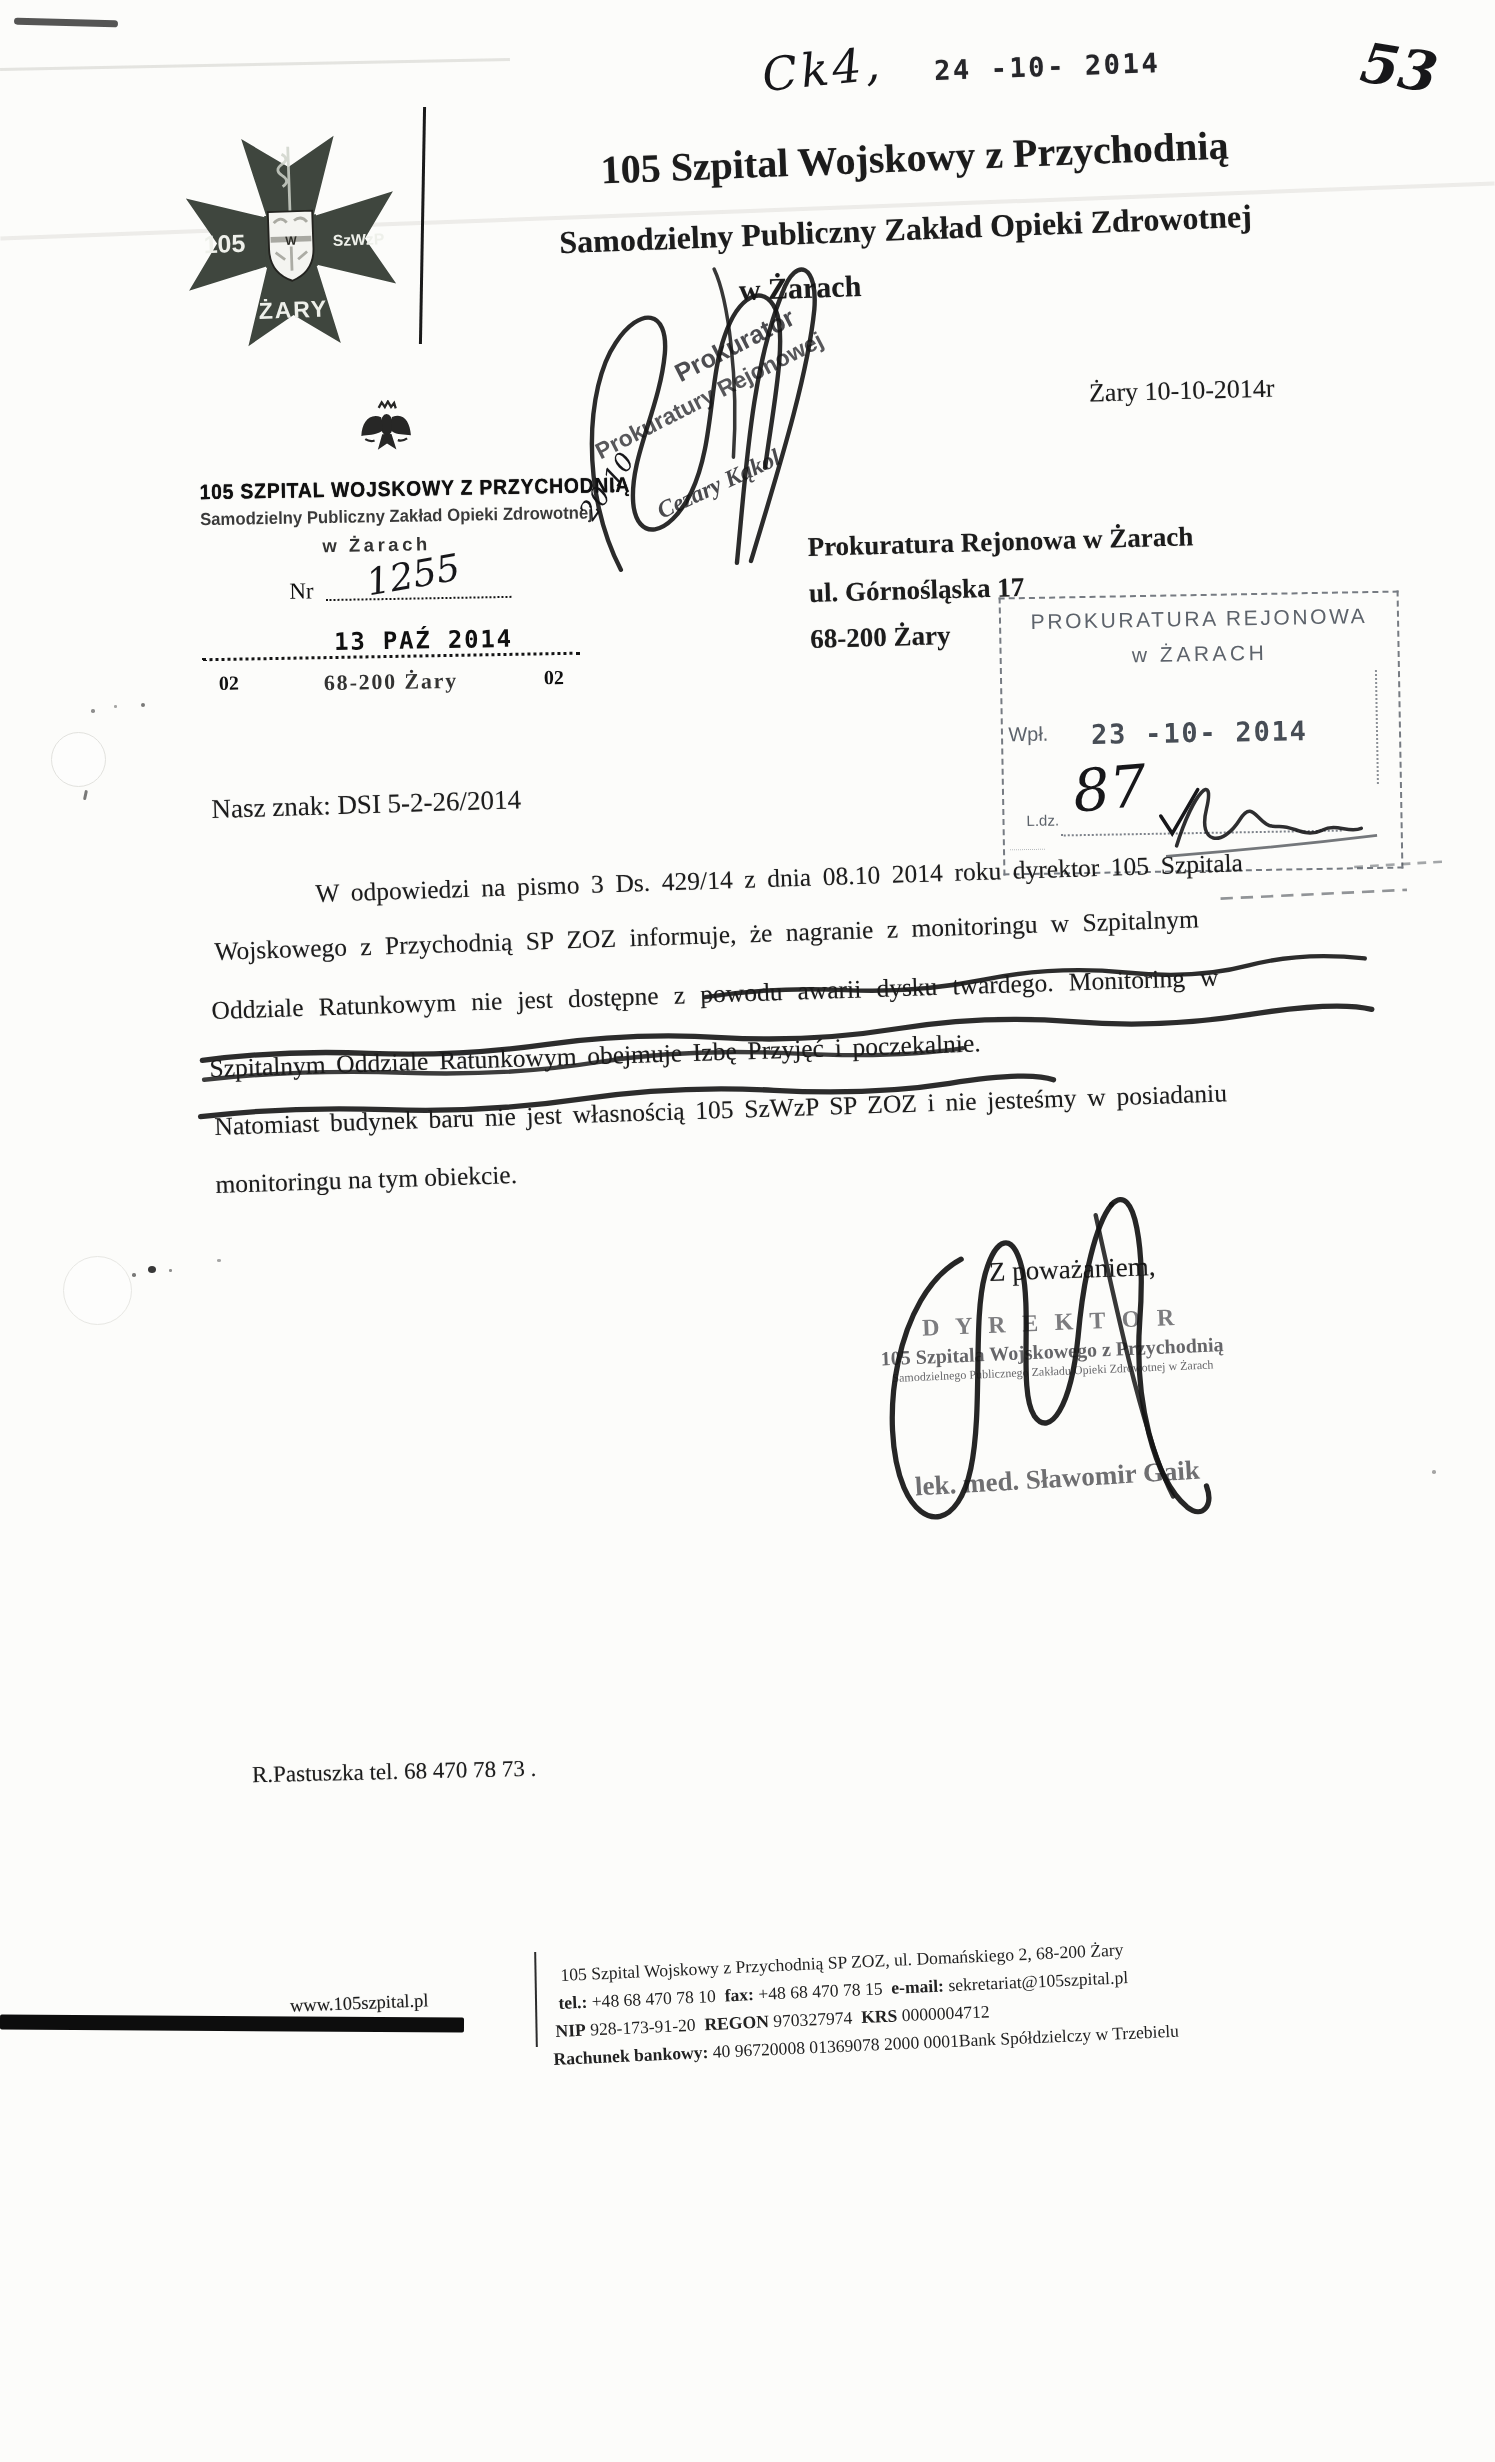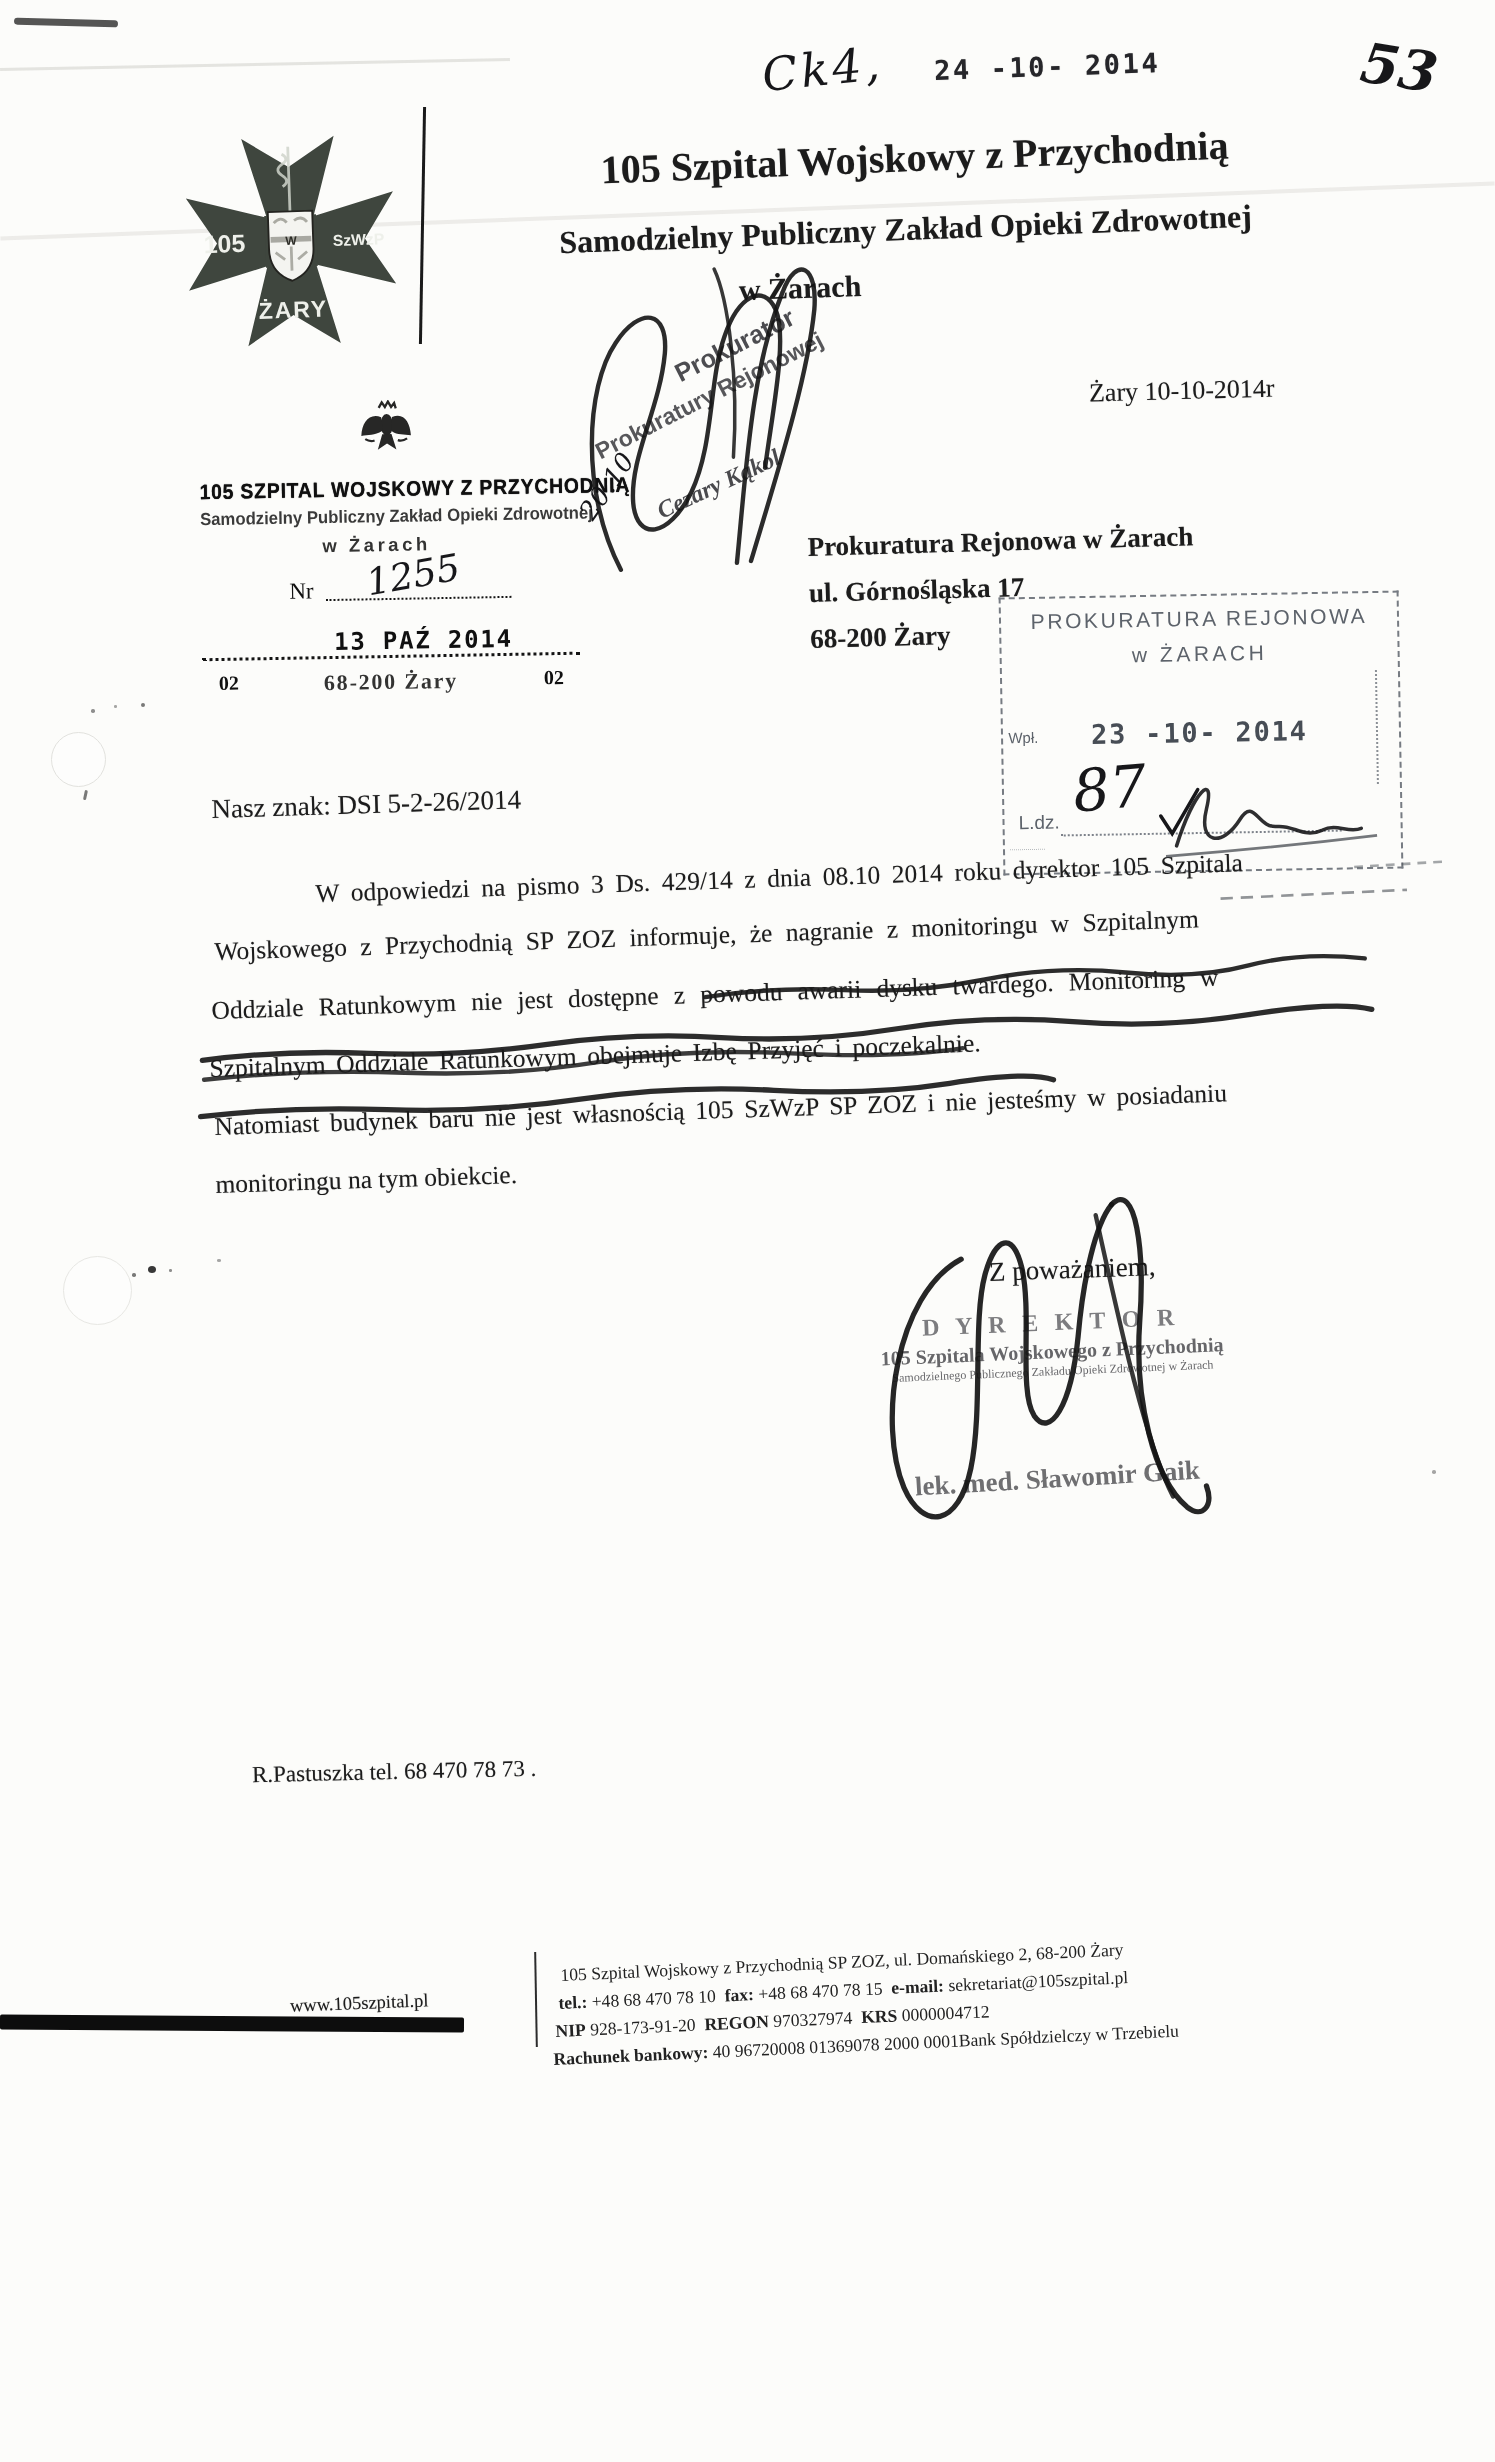--- a/index.html
+++ b/index.html
@@ -108,23 +108,23 @@
   <div class="abs serif bold ink" style="left:807px;top:524px;font-size:27px;line-height:46px;transform:rotate(-1.6deg);transform-origin:left top;">
     <div>Prokuratura Rejonowa w Żarach</div>
     <div>ul. Górnośląska 17</div>
     <div>68-200 Żary</div>
   </div>
 
   <div class="abs" style="left:1001px;top:594px;width:396px;height:274px;border:2.6px dashed #767b82;transform:rotate(-1deg);color:#5d636b;">
     <div class="sans ctr nowrap" style="position:absolute;left:0;top:10.6px;width:396px;font-size:21px;letter-spacing:2.6px;">PROKURATURA REJONOWA</div>
     <div class="sans ctr" style="position:absolute;left:0;top:46px;width:396px;font-size:21px;letter-spacing:3.5px;">w ŻARACH</div>
     <div style="position:absolute;left:373px;top:77px;height:114px;border-right:2.6px dotted #8a8f95;"></div>
-    <div class="sans" style="position:absolute;left:5.3px;top:130px;font-size:15px;">Wpł.</div>
+    <div class="sans" style="position:absolute;left:5.3px;top:124px;font-size:20px;">Wpł.</div>
     <div class="mono bold nowrap" style="position:absolute;left:88px;top:121px;font-size:27px;letter-spacing:1.8px;color:#474d55;">23 -10- 2014</div>
-    <div class="sans" style="position:absolute;left:14px;top:213px;font-size:19px;">L.dz.</div>
+    <div class="sans" style="position:absolute;left:22px;top:213px;font-size:15px;">L.dz.</div>
     <div style="position:absolute;left:56px;top:236px;width:281px;border-bottom:2.6px dotted #7d828a;"></div>
     <div class="hand" style="position:absolute;left:69px;top:157px;font-size:58px;transform:rotate(-4deg);">87</div>
     <div class="sans" style="position:absolute;left:5.3px;top:250px;width:35px;border-bottom:1.8px dotted #9aa0a6;opacity:.7;"></div>
   </div>
 
   <div class="abs serif ink nowrap" style="left:211px;top:794px;font-size:27px;transform:rotate(-1.8deg);transform-origin:left top;">Nasz znak: DSI 5-2-26/2014</div>
 
   <div class="abs serif ink nowrap" style="left:315px;top:879px;font-size:25.5px;word-spacing:5.3px;transform:rotate(-1.9deg);transform-origin:left top;">W odpowiedzi na pismo 3 Ds. 429/14 z dnia 08.10 2014 roku dyrektor 105 Szpitala</div>
   <div class="abs serif ink nowrap" style="left:214px;top:937px;font-size:25.5px;word-spacing:7px;transform:rotate(-1.9deg);transform-origin:left top;">Wojskowego z Przychodnią SP ZOZ informuje, że nagranie z monitoringu w Szpitalnym</div>
   <div class="abs serif ink nowrap" style="left:211px;top:996px;font-size:25.5px;word-spacing:8.8px;transform:rotate(-1.9deg);transform-origin:left top;">Oddziale Ratunkowym nie jest dostępne z powodu awarii dysku twardego. Monitoring w</div>

